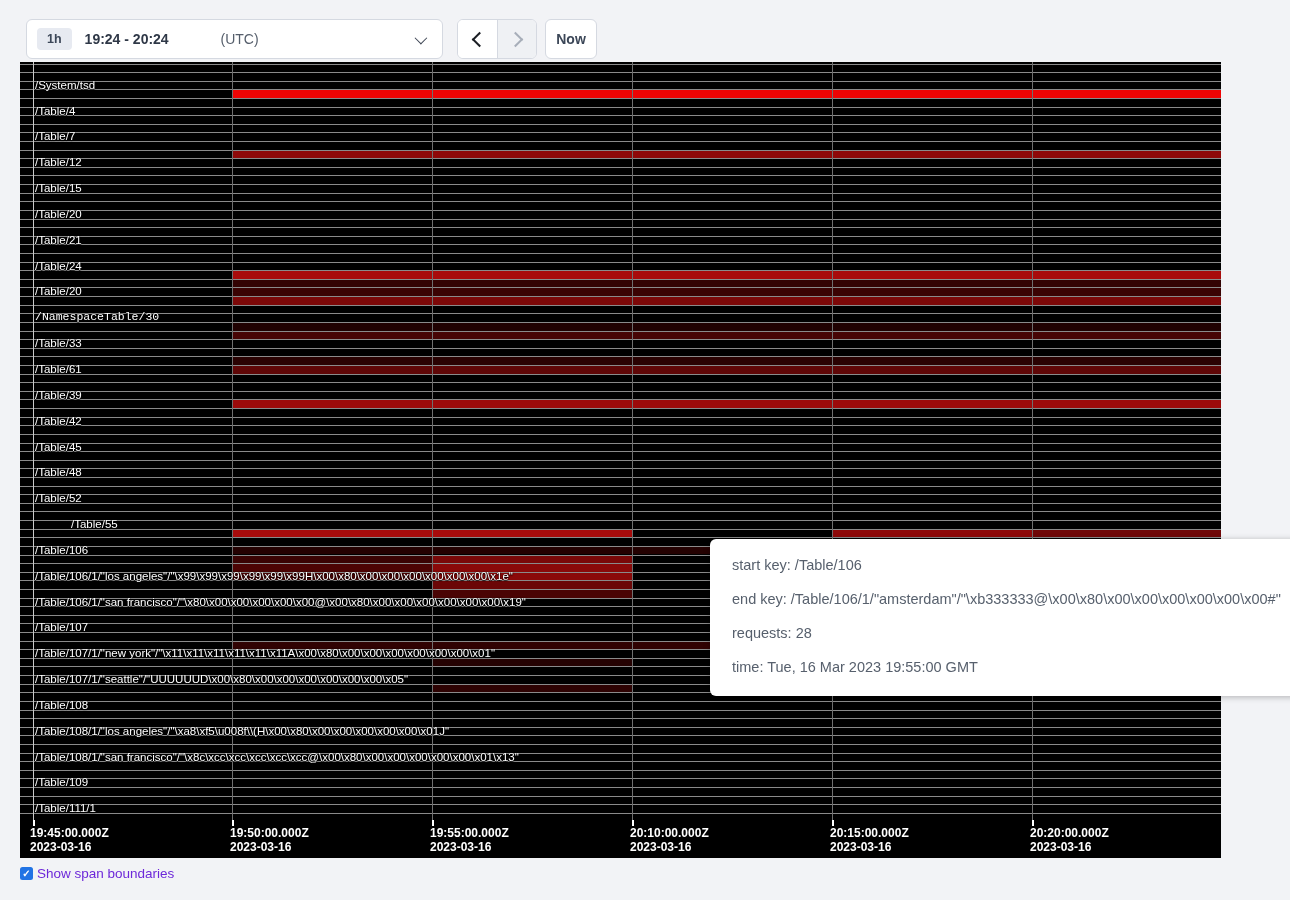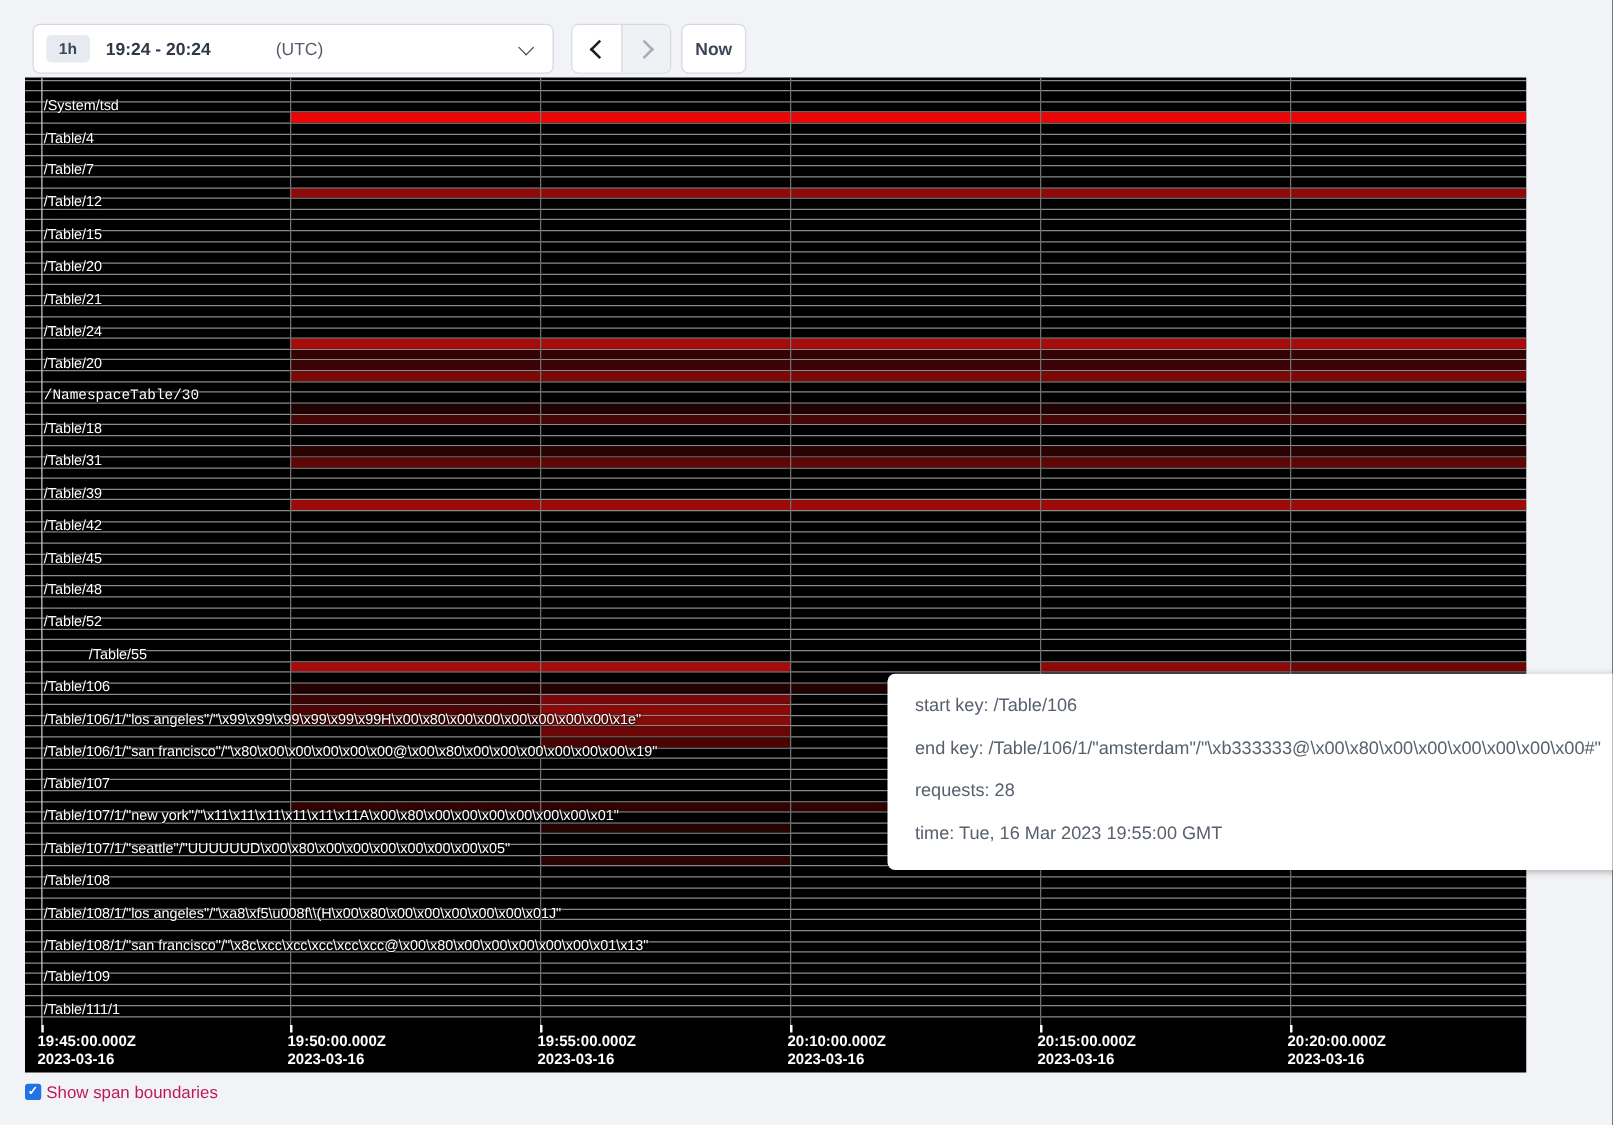--- a/index.html
+++ b/index.html
@@ -74,21 +74,21 @@
   .tooltip .tline{
     height:34px;line-height:34px;font-size:14.5px;color:#57606d;white-space:nowrap;
   }
   
   .footer-row{position:absolute;left:20px;top:866px;display:flex;align-items:center;}
   .checkbox{
     width:13px;height:13px;background:#2173e4;border-radius:2.5px;cursor:pointer;
     display:flex;align-items:center;justify-content:center;
     color:#fff;font-size:10px;font-weight:700;line-height:13px;
   }
-  .checkbox-label{margin-left:4px;font-size:13.5px;color:#be185d;}
+  .checkbox-label{margin-left:4px;font-size:13.5px;color:#6d28d9;}
 </style>
 </head>
 <body>
 
 <div class="time-selector">
   <span class="duration-badge">1h</span>
   <span class="range-label"><span class="bold">19:24 - 20:24</span><span class="suffix"> (UTC)</span></span>
   <span class="chevron-down"></span>
 </div>
 
@@ -227,22 +227,22 @@
     <div class="row-label" style="top: 15.73px;">/System/tsd</div>
     <div class="row-label" style="top: 41.57px;">/Table/4</div>
     <div class="row-label" style="top: 67.41px;">/Table/7</div>
     <div class="row-label" style="top: 93.25px;">/Table/12</div>
     <div class="row-label" style="top: 119.1px;">/Table/15</div>
     <div class="row-label" style="top: 144.94px;">/Table/20</div>
     <div class="row-label" style="top: 170.78px;">/Table/21</div>
     <div class="row-label" style="top: 196.62px;">/Table/24</div>
     <div class="row-label" style="top: 222.46px;">/Table/20</div>
     <div class="row-label" style="top: 248.31px; font-family: Liberation Mono, monospace;">/NamespaceTable/30</div>
-    <div class="row-label" style="top: 274.15px;">/Table/18</div>
-    <div class="row-label" style="top: 299.99px;">/Table/31</div>
+    <div class="row-label" style="top: 274.15px;">/Table/33</div>
+    <div class="row-label" style="top: 299.99px;">/Table/61</div>
     <div class="row-label" style="top: 325.83px;">/Table/39</div>
     <div class="row-label" style="top: 351.67px;">/Table/42</div>
     <div class="row-label" style="top: 377.52px;">/Table/45</div>
     <div class="row-label" style="top: 403.36px;">/Table/48</div>
     <div class="row-label" style="top: 429.2px;">/Table/52</div>
     <div class="row-label" style="top: 455.04px; margin-left: 36px;">/Table/55</div>
     <div class="row-label" style="top: 480.88px;">/Table/106</div>
     <div class="row-label" style="top: 506.73px;">/Table/106/1/"los angeles"/"\x99\x99\x99\x99\x99\x99H\x00\x80\x00\x00\x00\x00\x00\x00\x1e"</div>
     <div class="row-label" style="top: 532.57px;">/Table/106/1/"san francisco"/"\x80\x00\x00\x00\x00\x00@\x00\x80\x00\x00\x00\x00\x00\x00\x19"</div>
     <div class="row-label" style="top: 558.41px;">/Table/107</div>

